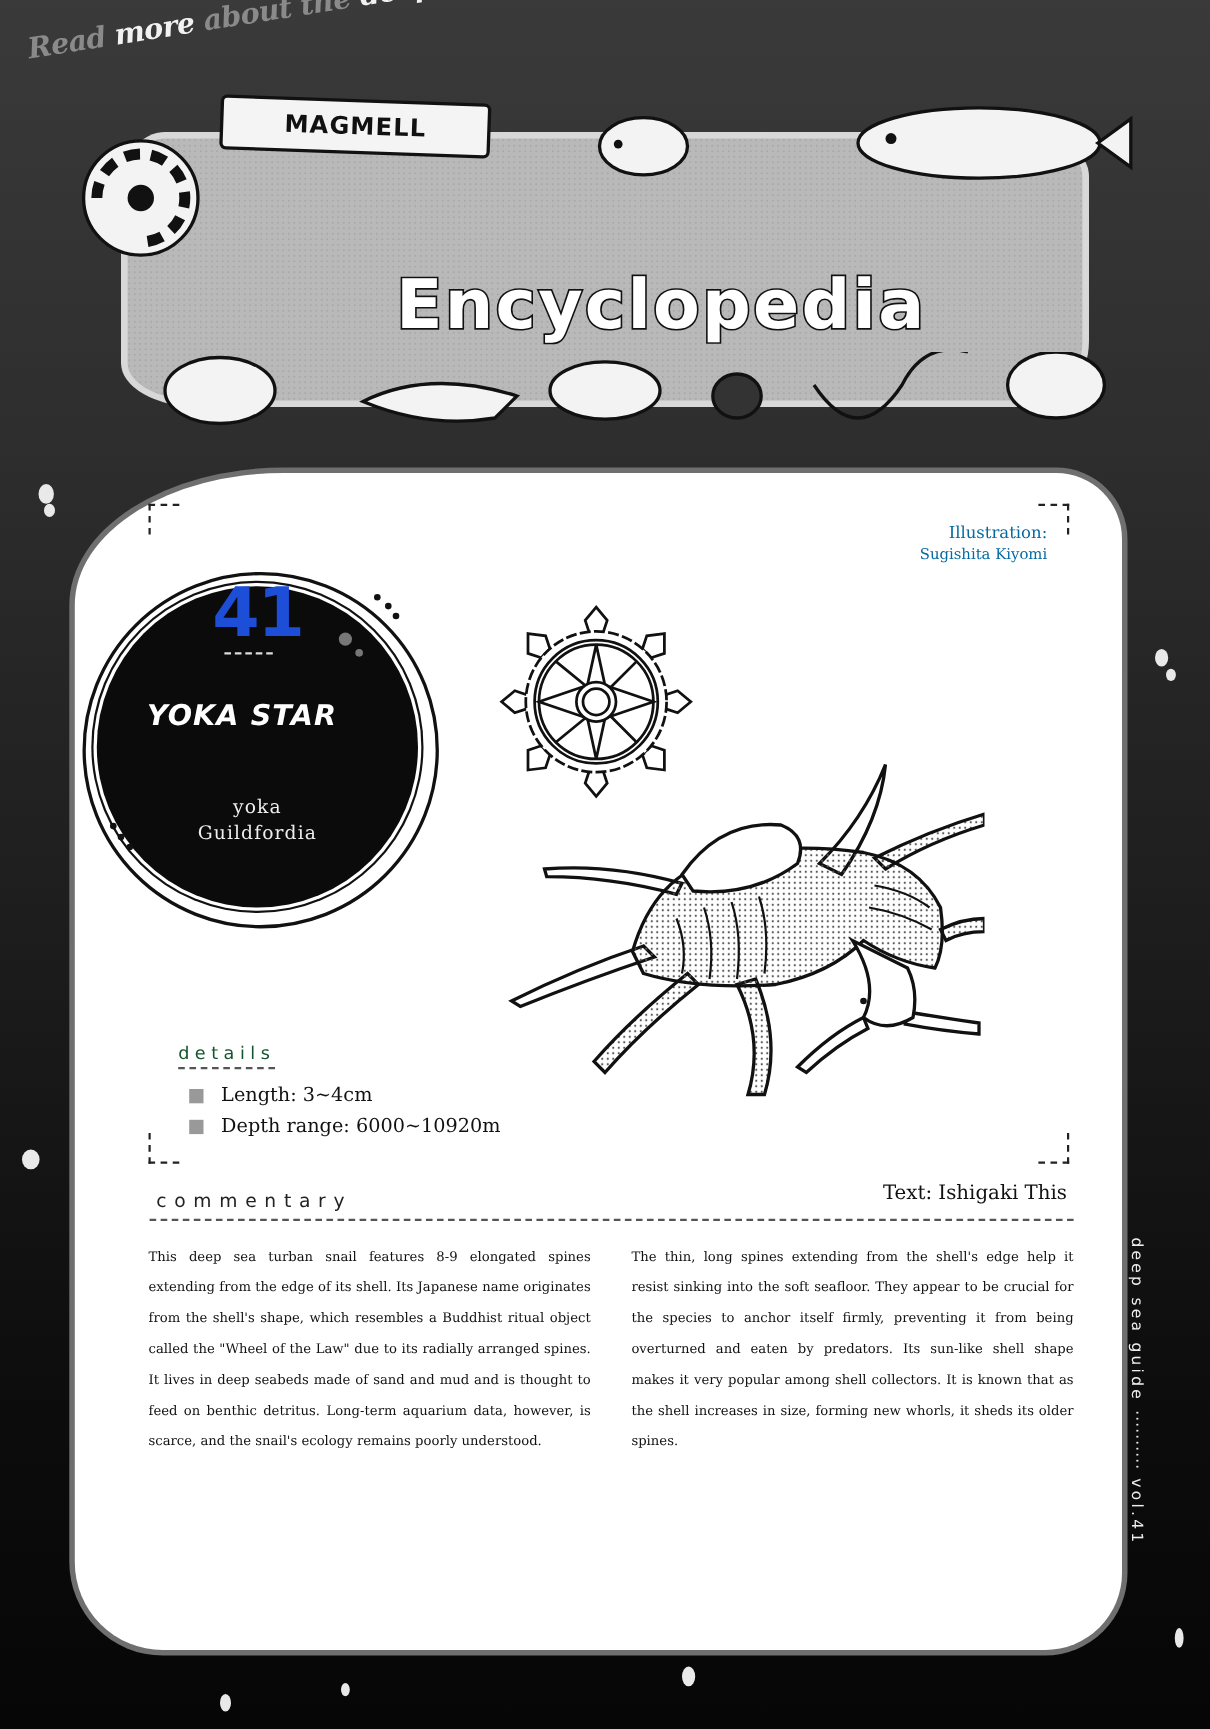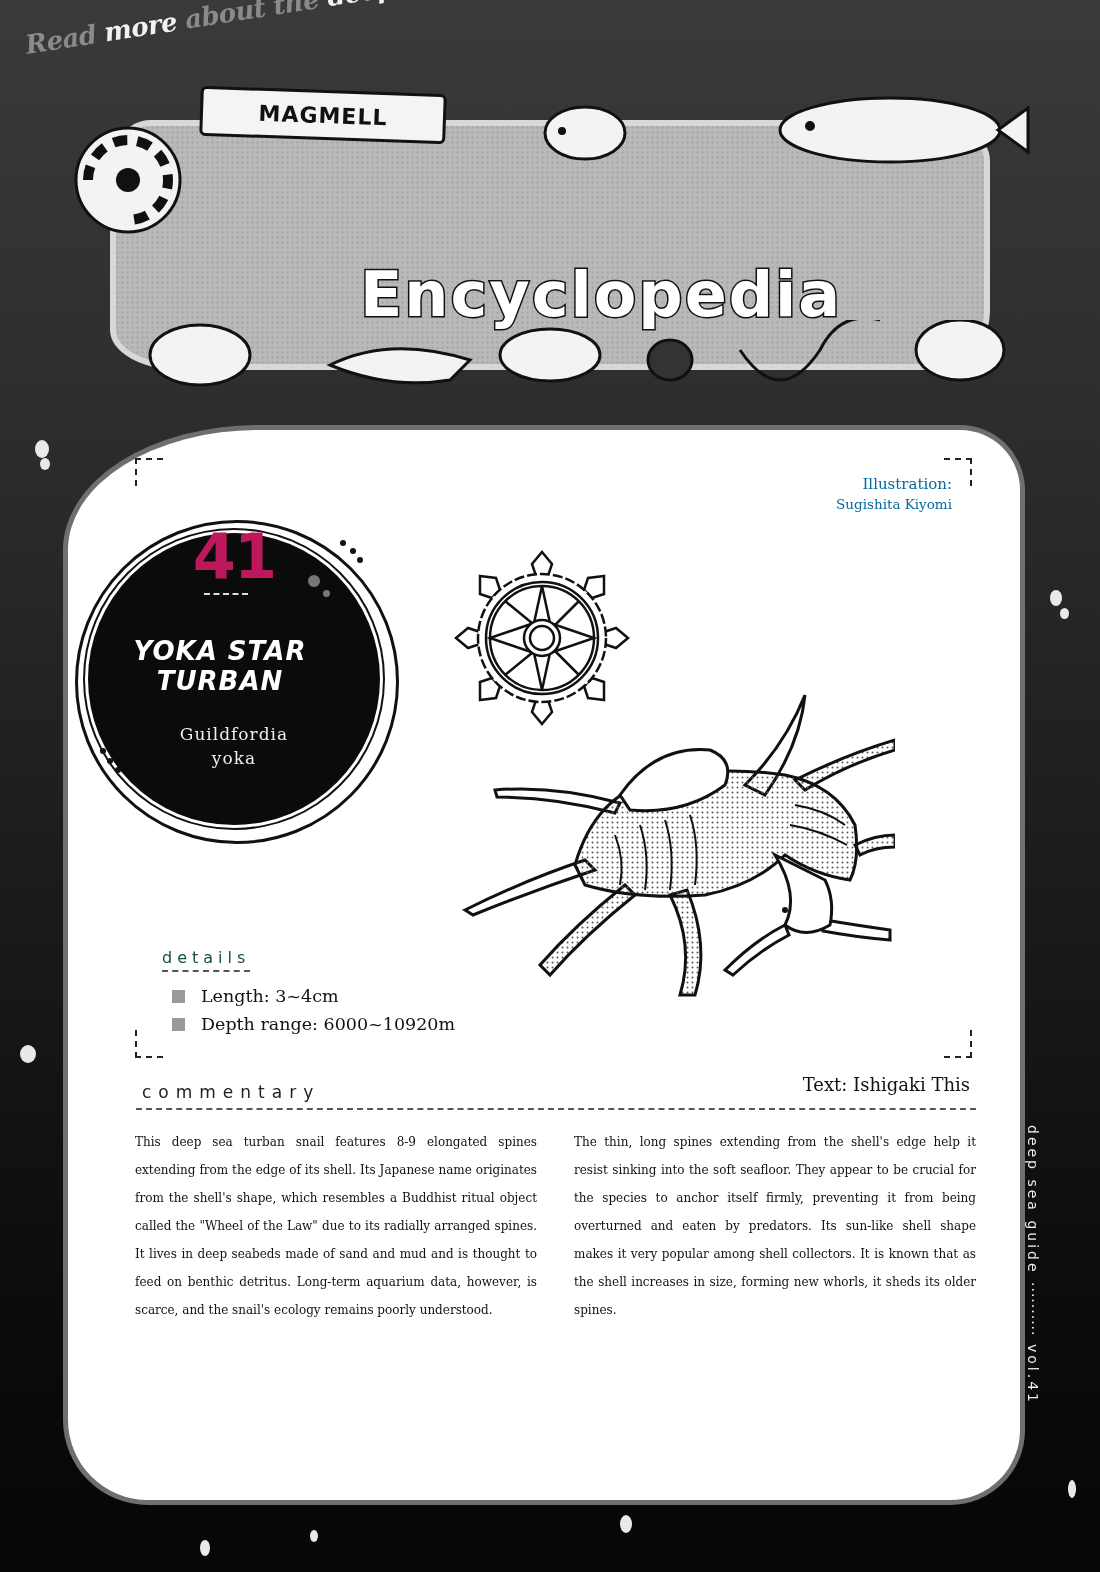--- a/index.html
+++ b/index.html
@@ -16,37 +16,37 @@
   .banner-bg{position:absolute;left:40px;top:40px;width:880px;height:250px;background:#b9b9b9;
     border-radius:40px 60px 50px 70px / 50px 40px 60px 40px;
     background-image:radial-gradient(#a9a9a9 1px,transparent 1.2px);background-size:5px 5px;
     box-shadow:0 0 0 6px #d8d8d8 inset;}
   .ribbon{position:absolute;left:130px;top:10px;width:240px;height:44px;background:#f4f4f4;border:3px solid #111;
     transform:rotate(2deg);border-radius:6px;display:flex;align-items:center;justify-content:center;}
   .ribbon span{font-family:"DejaVu Sans",sans-serif;font-weight:bold;font-size:22px;letter-spacing:1px;color:#111;}
   .title1,.title2{position:absolute;font-family:"DejaVu Sans",sans-serif;font-weight:bold;color:#fff;
     -webkit-text-stroke:3px #111;paint-order:stroke fill;letter-spacing:2px;}
   .title1{left:115px;top:80px;font-size:62px;}
-  .title2{left:290px;top:160px;font-size:62px;margin-top:18px;}
+  .title2{left:290px;top:160px;font-size:62px;}
   
   .card{left:68px;top:430px;width:952px;height:1070px;background:#fff;
     border-radius:190px 60px 70px 80px / 120px 60px 70px 80px;
     box-shadow:0 0 0 5px #6f6f6f;}
   .corner{position:absolute;width:26px;height:26px;border-color:#222;border-style:dashed;border-width:0;}
   .c-tl{left:135px;top:458px;border-left-width:2px;border-top-width:2px;}
   .c-tr{left:944px;top:458px;border-right-width:2px;border-top-width:2px;}
   .c-bl{left:135px;top:1030px;border-left-width:2px;border-bottom-width:2px;}
   .c-br{left:944px;top:1030px;border-right-width:2px;border-bottom-width:2px;}
   .credit-illus{left:760px;top:474px;width:192px;text-align:right;font-size:14px;line-height:20px;color:#0369a1;}
   .credit-illus .l1{font-size:15px;}
   .credit-illus .l2{font-size:13.5px;}
   
   .badge-outer{left:75px;top:520px;width:318px;height:318px;border-radius:50%;border:3px solid #111;background:#fff;}
   .badge-inner{left:88px;top:533px;width:292px;height:292px;border-radius:50%;background:#0b0b0b;box-shadow:0 0 0 3px #fff,0 0 0 5px #111;}
-  .badge-num{left:88px;top:520px;width:292px;text-align:center;color:#be185d;font-family:"DejaVu Sans",sans-serif;font-weight:bold;font-size:62px;letter-spacing:-2px;}
+  .badge-num{left:88px;top:520px;width:292px;text-align:center;color:#1d4ed8;font-family:"DejaVu Sans",sans-serif;font-weight:bold;font-size:62px;letter-spacing:-2px;}
   .badge-dash{left:204px;top:593px;width:44px;border-top:2px dashed #ddd;}
   .badge-name{left:88px;top:636px;width:264px;text-align:center;color:#fff;font-family:"DejaVu Sans",sans-serif;font-style:italic;font-weight:bold;font-size:26px;line-height:30px;letter-spacing:1px;}
   .badge-sci{left:88px;top:722px;width:292px;text-align:center;color:#eee;font-family:"DejaVu Serif",serif;font-size:17px;line-height:24px;letter-spacing:1px;}
   .dot{position:absolute;border-radius:50%;background:#111;}
   .gdot{position:absolute;border-radius:50%;background:#777;}
   
   .details-h{left:162px;top:948px;font-family:"DejaVu Sans",sans-serif;font-size:16px;letter-spacing:5px;color:#14532d;padding-bottom:3px;border-bottom:2px dashed #555;}
   .detail-row{position:absolute;left:160px;font-size:17.5px;color:#111;display:flex;align-items:center;padding-left:12px;}
   .detail-row .sq{width:13px;height:13px;background:#999;margin-right:16px;}
   
@@ -130,25 +130,24 @@
 <div class="dot" style="left:357px;top:557px;width:6px;height:6px"></div>
 <div class="dot" style="left:100px;top:748px;width:6px;height:6px"></div>
 <div class="dot" style="left:107px;top:758px;width:6px;height:6px"></div>
 <div class="dot" style="left:115px;top:767px;width:6px;height:6px"></div>
 <div class="gdot" style="left:308px;top:575px;width:12px;height:12px"></div>
 <div class="gdot" style="left:323px;top:590px;width:7px;height:7px"></div>
 <div class="abs badge-num">41</div>
 <div class="abs badge-dash"></div>
 <div class="abs badge-name">
   <div>YOKA STAR</div>
-  <div>TURBAN</div>
 </div>
 <div class="abs badge-sci">
+  <div>yoka</div>
   <div>Guildfordia</div>
-  <div>yoka</div>
 </div>
 
 <svg class="abs" style="left:452px;top:548px" width="180" height="180" viewBox="0 0 180 180">
   <g fill="#fff" stroke="#111" stroke-width="2.5">
     <g id="spokes">
       <path d="M90 4 l10 12 -4 12 h-12 l-4 -12z"></path>
       <path d="M90 176 l10 -12 -4 -12 h-12 l-4 12z"></path>
       <path d="M4 90 l12 10 12 -4 v-12 l-12 -4z"></path>
       <path d="M176 90 l-12 10 -12 -4 v-12 l12 -4z"></path>
       <path d="M28 28 l16 2 4 12 -8 8 -12 -4z"></path>

